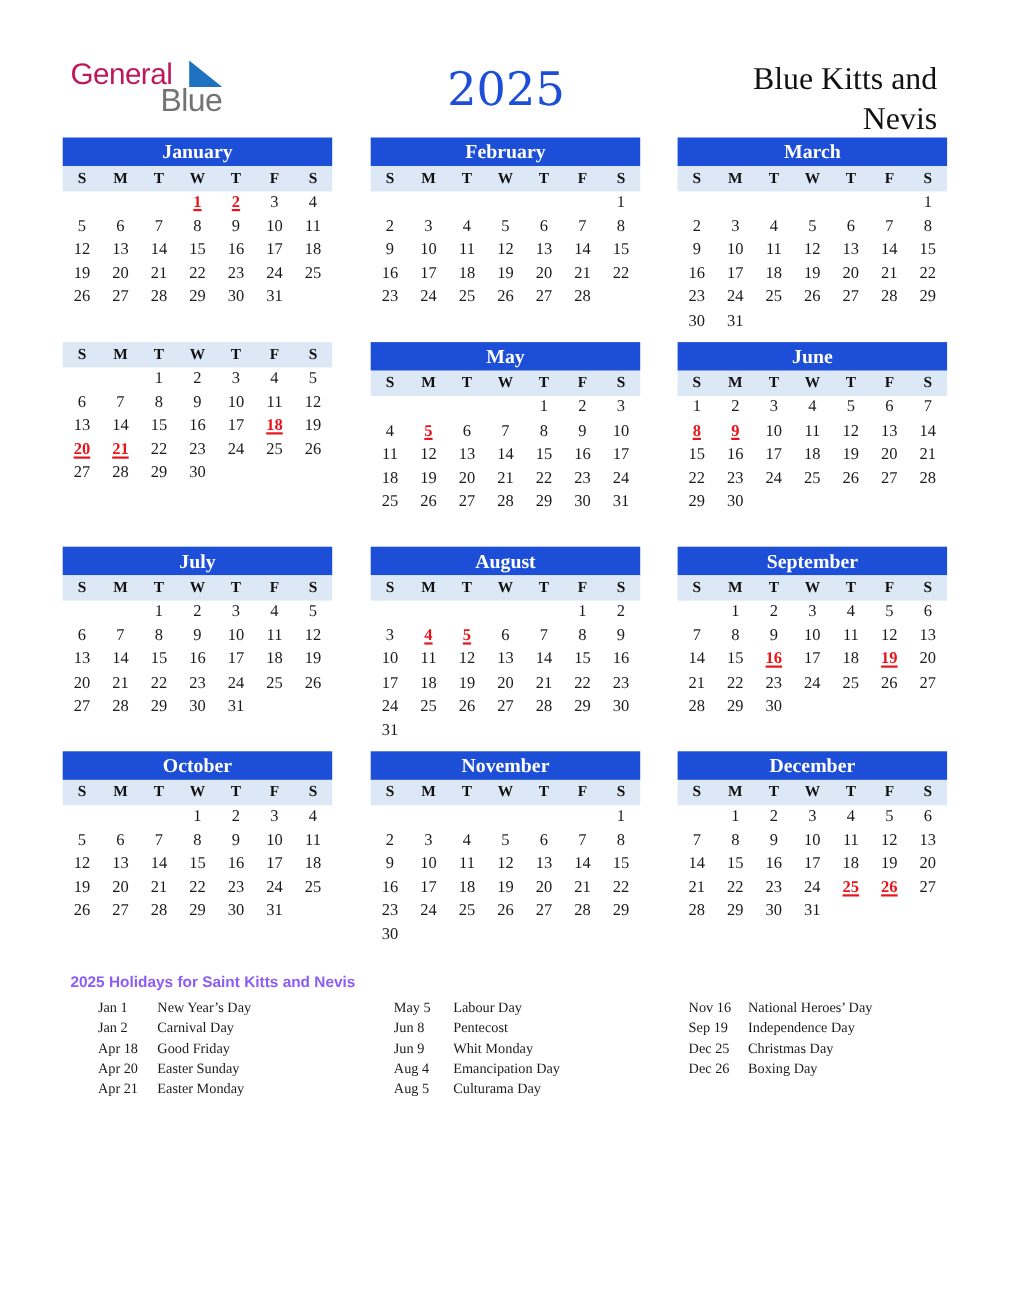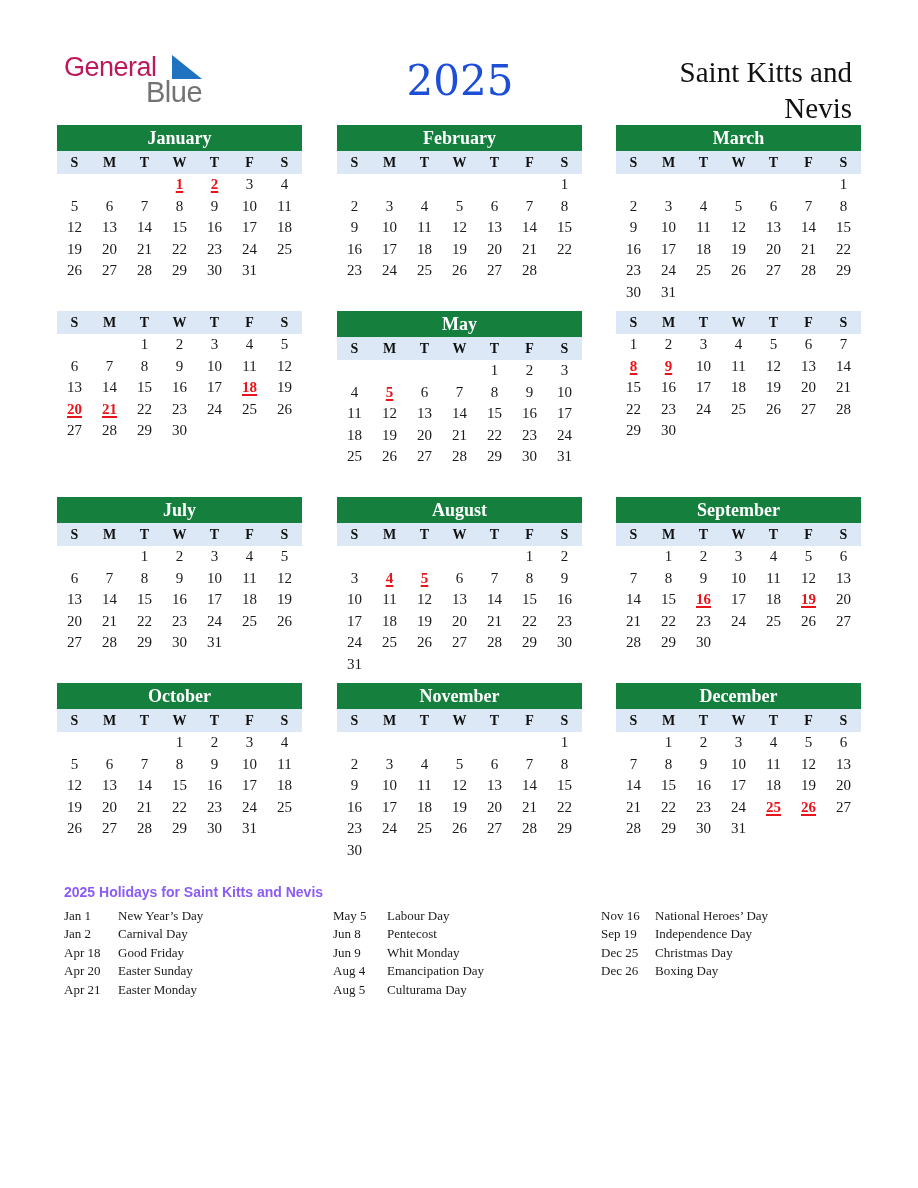--- a/index.html
+++ b/index.html
@@ -8,46 +8,46 @@
 
   .logo { position: absolute; left: 64px; top: 52px; width: 160px; height: 60px; }
   .logo .gen { position: absolute; left: 0; top: 0; font-family: "Liberation Sans", "DejaVu Sans", sans-serif; font-size: 27px; color: #be185d; letter-spacing: -0.5px; }
   .logo .blue { position: absolute; left: 82px; top: 24px; font-family: "Liberation Sans", "DejaVu Sans", sans-serif; font-size: 29px; color: #737373; letter-spacing: -0.5px; }
   .logo .tri { position: absolute; left: 108px; top: 3px; width: 0; height: 0; border-left: 0 solid transparent; border-bottom: 24px solid #1f72c0; border-right: 30px solid transparent; }
 
   .year { position: absolute; left: 380px; top: 56px; width: 160px; text-align: center; font-family: "DejaVu Serif", "Liberation Serif", serif; font-size: 42px; color: #1d4ed8; }
   .country { position: absolute; right: 66px; top: 54px; width: 260px; text-align: right; font-family: "Liberation Serif", "DejaVu Serif", serif; font-size: 29px; line-height: 36px; color: #111; }
 
   .month { position: absolute; width: 245px; }
-  .month .mhead { height: 26px; background: #15803d; color: #ffffff; text-align: center; font-family: "Liberation Serif", "DejaVu Serif", serif; font-weight: bold; font-size: 18px; line-height: 26px; }
+  .month .mhead { height: 26px; background: #1d4ed8; color: #ffffff; text-align: center; font-family: "Liberation Serif", "DejaVu Serif", serif; font-weight: bold; font-size: 18px; line-height: 26px; }
   .month .wdays { display: grid; grid-template-columns: repeat(7, 1fr); height: 23px; background: #dce8f5; }
   .month .wdays span { text-align: center; font-family: "Liberation Serif", "DejaVu Serif", serif; font-weight: bold; font-size: 14px; line-height: 23px; color: #111; }
   .month .days { display: grid; grid-template-columns: repeat(7, 1fr); grid-auto-rows: 21.6px; }
   .month .days span { text-align: center; font-family: "Liberation Serif", "DejaVu Serif", serif; font-size: 15px; line-height: 21.6px; color: #1a1a1a; }
   .month .days span.hol { color: #e8141b; font-weight: bold; text-decoration: underline; text-decoration-thickness: 2px; text-underline-offset: 2px; }
 
   .hol-title { position: absolute; left: 64px; top: 884px; font-family: "Liberation Sans", "DejaVu Sans", sans-serif; font-weight: bold; font-size: 14px; color: #8b5cf6; }
   .hol-col { position: absolute; top: 907px; }
   .hol-row { display: flex; height: 18.4px; font-family: "Liberation Serif", "DejaVu Serif", serif; font-size: 13px; line-height: 18.4px; color: #1a1a1a; }
-  .hol-row .d { width: 54px; }
+  .hol-row .d { width: 54px; margin-left: 25px; }
   .hol-row .n { white-space: nowrap; }
 </style>
 </head>
 <body>
 
 <div class="logo">
   <span class="gen">General</span>
   <span class="tri"></span>
   <span class="blue">Blue</span>
 </div>
 
 <div class="year">2025</div>
 
 <div class="country">
-  <div>Saint Kitts and</div>
+  <div>Blue Kitts and</div>
   <div>Nevis</div>
 </div>
 
 <div id="months">
     <div class="month" style="left: 57px; top: 125px;">
       <div class="mhead">January</div>
       <div class="wdays">
         <span>S</span>
         <span>M</span>
         <span>T</span>
@@ -280,20 +280,21 @@
         <span class="">25</span>
         <span class="">26</span>
         <span class="">27</span>
         <span class="">28</span>
         <span class="">29</span>
         <span class="">30</span>
         <span class="">31</span>
       </div>
     </div>
     <div class="month" style="left: 616px; top: 311px;">
+      <div class="mhead">June</div>
       <div class="wdays">
         <span>S</span>
         <span>M</span>
         <span>T</span>
         <span>W</span>
         <span>T</span>
         <span>F</span>
         <span>S</span>
       </div>
       <div class="days">

